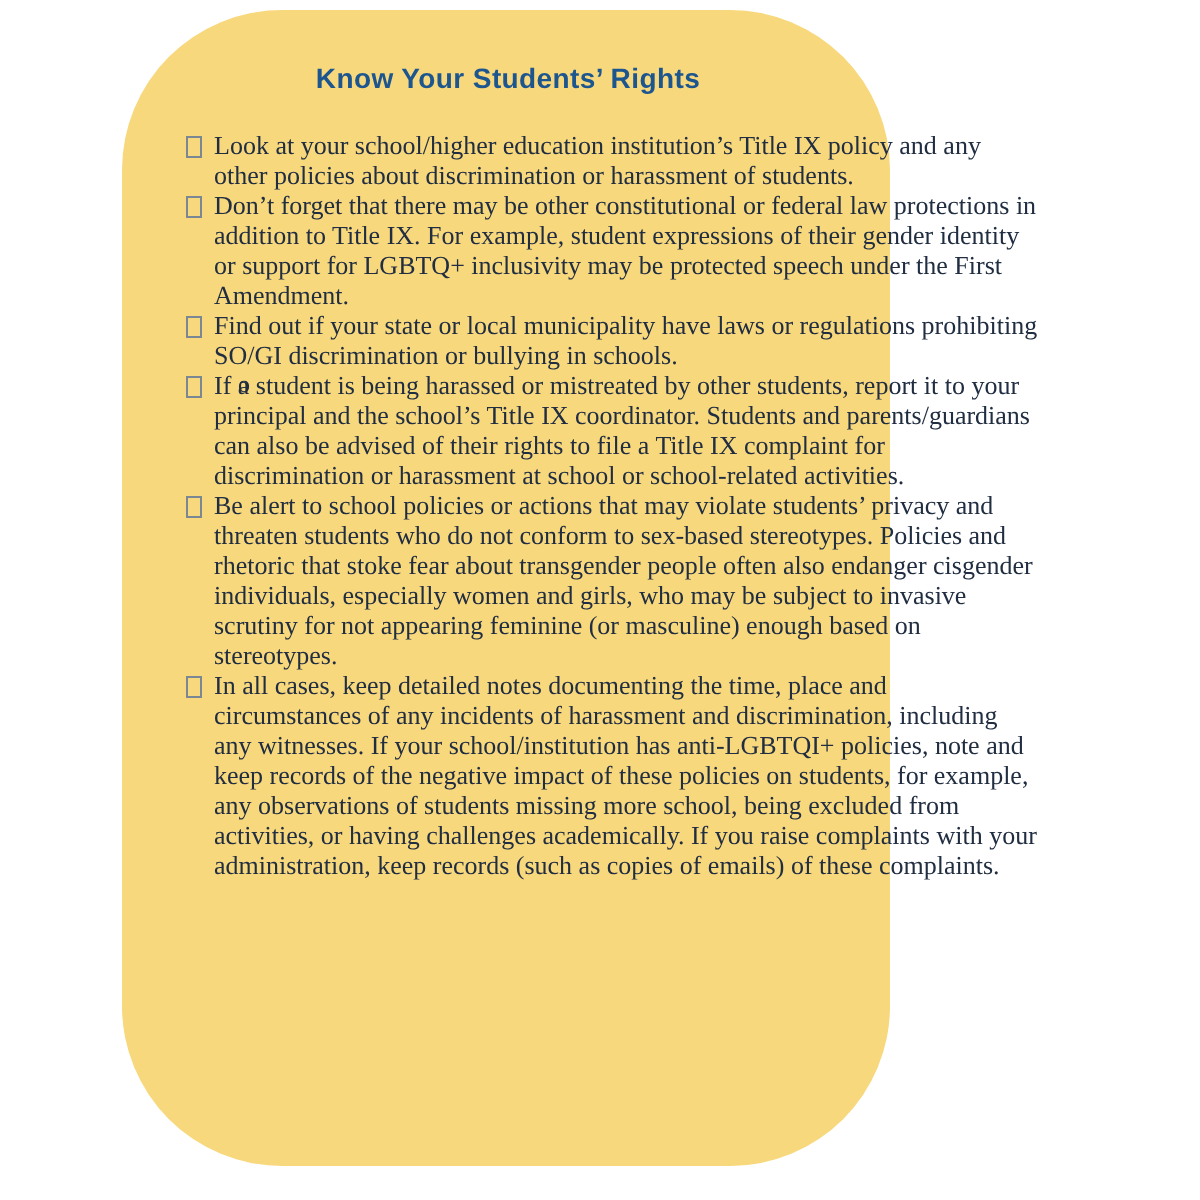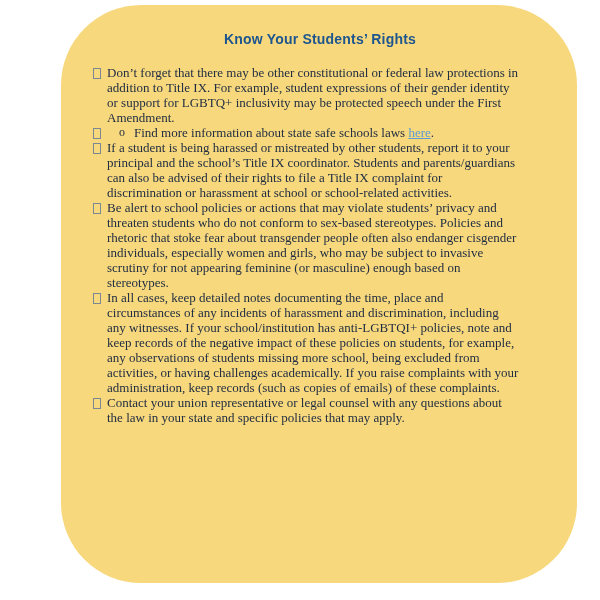--- a/index.html
+++ b/index.html
@@ -14,21 +14,21 @@
   body{
     width:600px;height:600px;
     background:var(--bg-page);
     font-family:"Liberation Serif", serif;
     position:relative;
     overflow:hidden;
   }
   .card{
     position:absolute;
     left:61px; top:5px;
-    width:516px; height:578px;
+    width:384px; height:578px;
     background:var(--card-bg);
     border-radius:80px;
     box-sizing:border-box;
     padding:26px 18px 0 20px;
   }
   .title{
     margin:0;
     text-align:center;
     font-family:"Liberation Sans", sans-serif;
     font-weight:bold;
@@ -80,32 +80,37 @@
     text-decoration:underline;
     cursor:pointer;
   }
 </style>
 </head>
 <body>
 
 <div class="card">
   <h1 class="title">Know Your Students’ Rights</h1>
   <ul class="bullets" id="bullet-list">
+  <li>
+    <span class="box"></span>
+    <span class="btext">Look at your school/higher education institution’s Title IX policy and any other policies about discrimination or harassment of students.</span>
+    
+  </li>
 
   <li>
     <span class="box"></span>
     <span class="btext">Don’t forget that there may be other constitutional or federal law protections in addition to Title IX. For example, student expressions of their gender identity or support for LGBTQ+ inclusivity may be protected speech under the First Amendment.</span>
     
   </li>
 
   <li>
     <span class="box"></span>
+    <span class="btext">Find out if your state or local municipality have laws or regulations prohibiting SO/GI discrimination or bullying in schools.</span>
     <div class="sub">
       <span class="omark">o</span>
-      <span class="stext"><span class="sub-prefix">Find more information about state safe schools laws </span><a class="link" href="#">here</a><span class="sub-suffix">.</span></span>
     </div>
   </li>
 
 
   <li>
     <span class="box"></span>
     <span class="btext">If a student is being harassed or mistreated by other students, report it to your principal and the school’s Title IX coordinator. Students and parents/guardians can also be advised of their rights to file a Title IX complaint for discrimination or harassment at school or school-related activities.</span>
     
   </li>
 
@@ -114,19 +119,14 @@
     <span class="btext">Be alert to school policies or actions that may violate students’ privacy and threaten students who do not conform to sex-based stereotypes. Policies and rhetoric that stoke fear about transgender people often also endanger cisgender individuals, especially women and girls, who may be subject to invasive scrutiny for not appearing feminine (or masculine) enough based on stereotypes.</span>
     
   </li>
 
   <li>
     <span class="box"></span>
     <span class="btext">In all cases, keep detailed notes documenting the time, place and circumstances of any incidents of harassment and discrimination, including any witnesses. If your school/institution has anti-LGBTQI+ policies, note and keep records of the negative impact of these policies on students, for example, any observations of students missing more school, being excluded from activities, or having challenges academically. If you raise complaints with your administration, keep records (such as copies of emails) of these complaints.</span>
     
   </li>
 
-  <li>
-    <span class="box"></span>
-    <span class="btext">Contact your union representative or legal counsel with any questions about the law in your state and specific policies that may apply.</span>
-    
-  </li>
 </ul>
 </div>
 
 </body></html>

